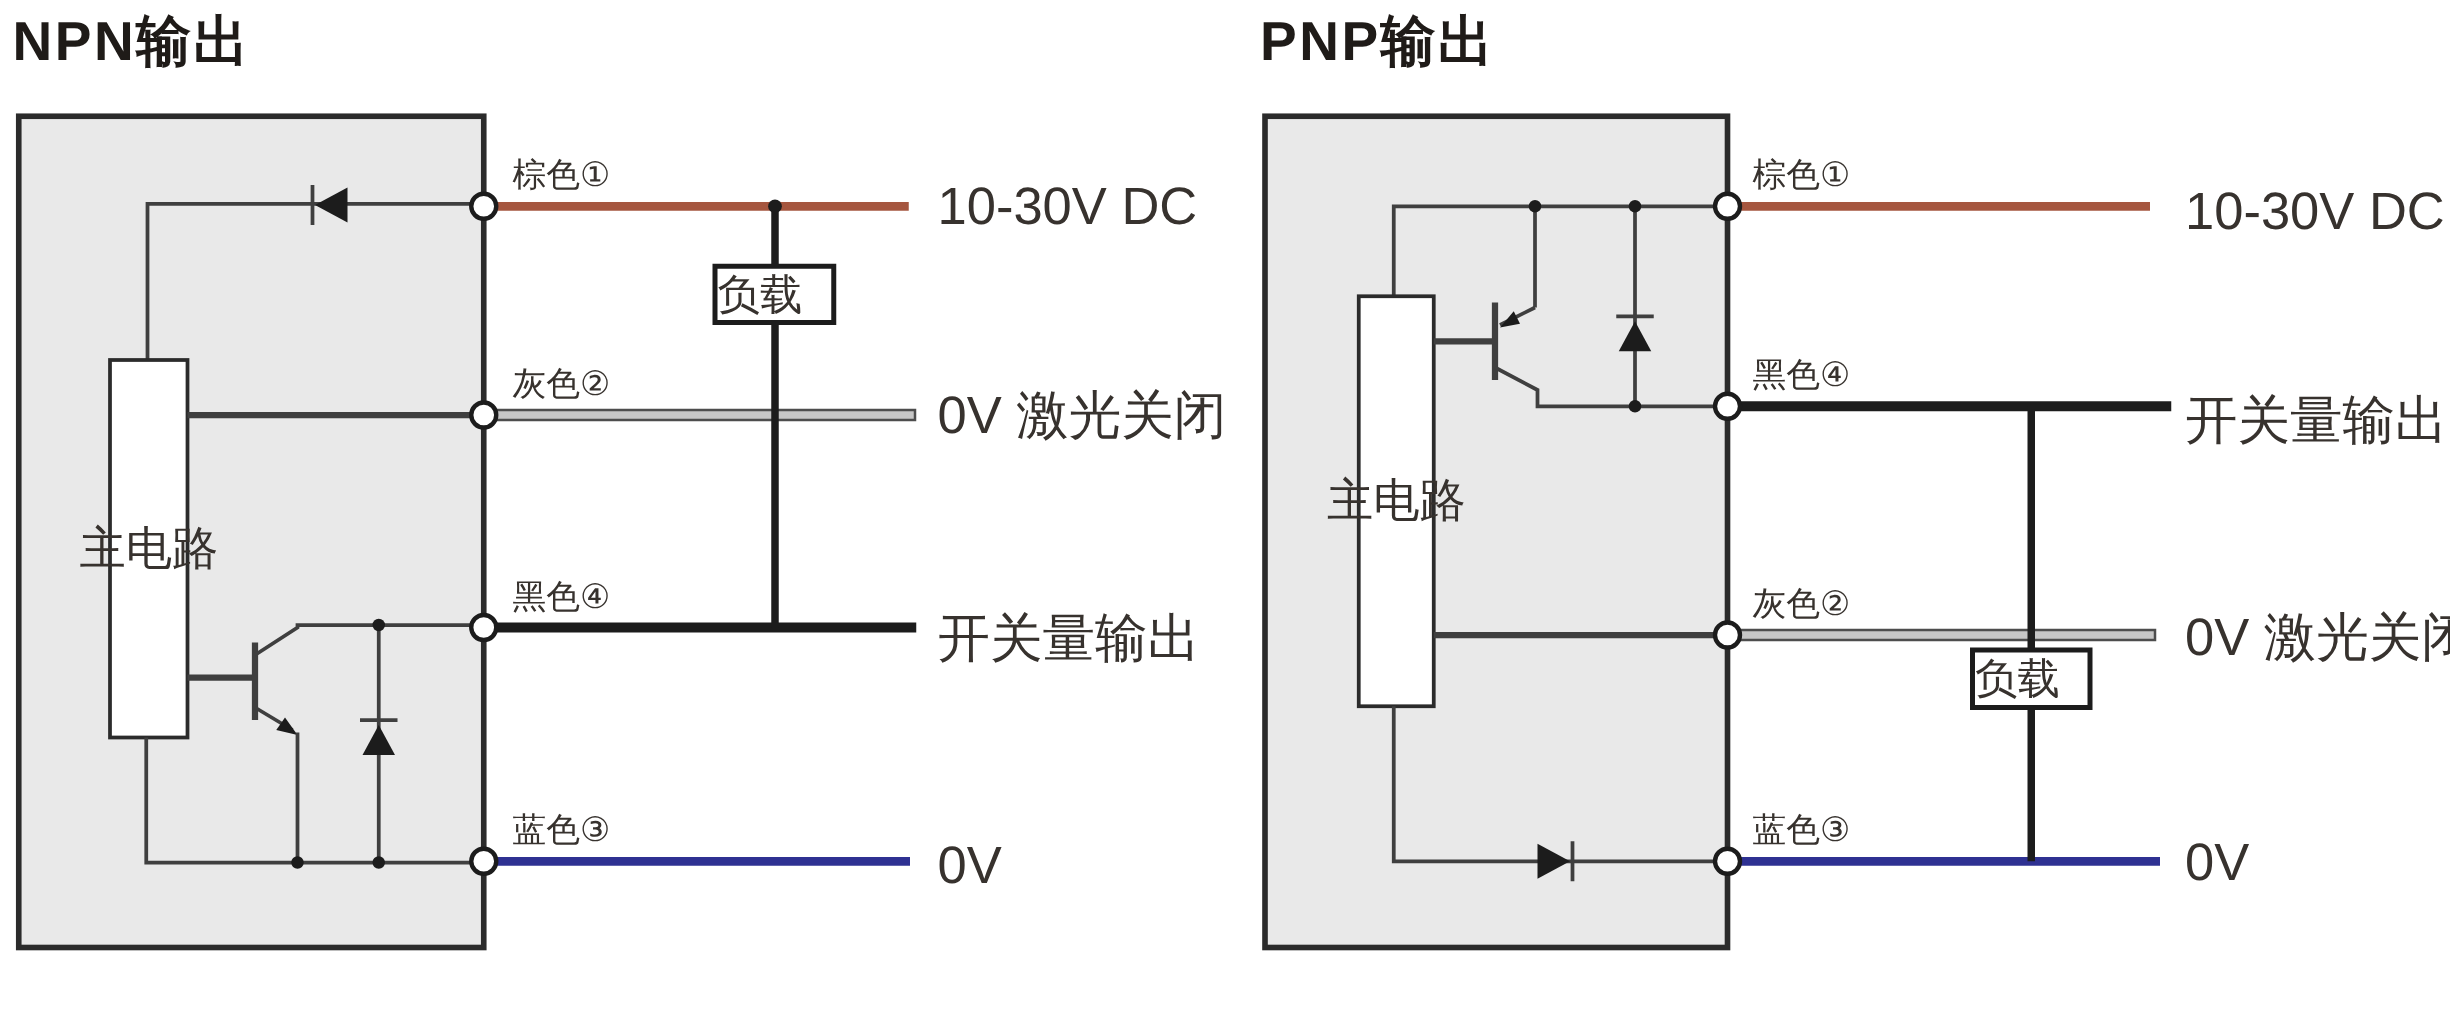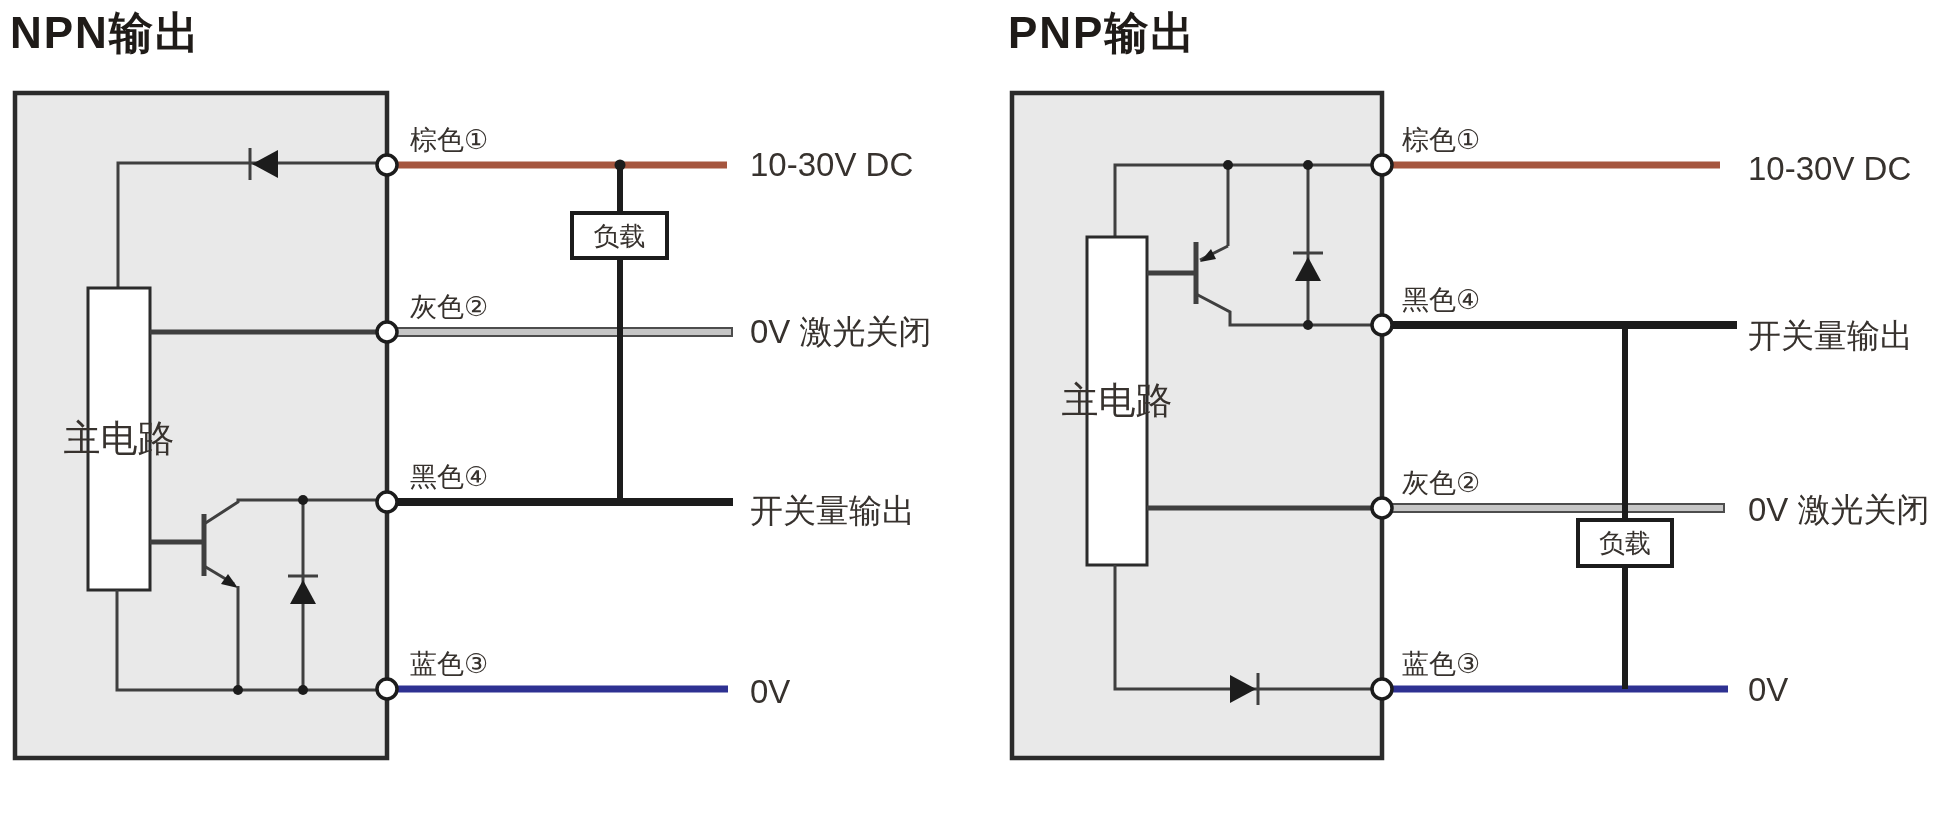--- a/index.html
+++ b/index.html
@@ -20,22 +20,22 @@
   .w-black{stroke:var(--c-black);stroke-width:8;fill:none;}
   .w-gray-edge{stroke:var(--c-grayedge);stroke-width:10;fill:none;}
   .w-gray-core{stroke:var(--c-gray);stroke-width:6;fill:none;}
   .load-line{stroke:var(--c-black);stroke-width:6;fill:none;}
   .load-box{fill:#ffffff;stroke:var(--c-black);stroke-width:4;}
   .terminal{fill:#ffffff;stroke:var(--c-black);stroke-width:3.5;}
   
   .lbl{position:absolute;color:var(--c-text);white-space:nowrap;}
   .title{font-size:44px;font-weight:800;letter-spacing:2px;color:#1f1b18;}
   .wire-lbl{font-size:27px;height:38px;line-height:38px;}
-  .term-lbl{font-size:33px;height:40px;line-height:40px;}
-  .load-lbl{text-align:center;font-size:26px;}
+  .term-lbl{font-size:42px;height:40px;line-height:40px;}
+  .load-lbl{text-align:left;font-size:34px;}
   .mc-lbl{display:flex;align-items:center;justify-content:center;text-align:center;
           font-size:37px;line-height:52px;font-weight:500;}
 </style>
 </head>
 <body>
 
 <div id="canvas">
 
   <svg id="wiring-svg" width="1960" height="824" viewBox="0 0 1960 824">
 

